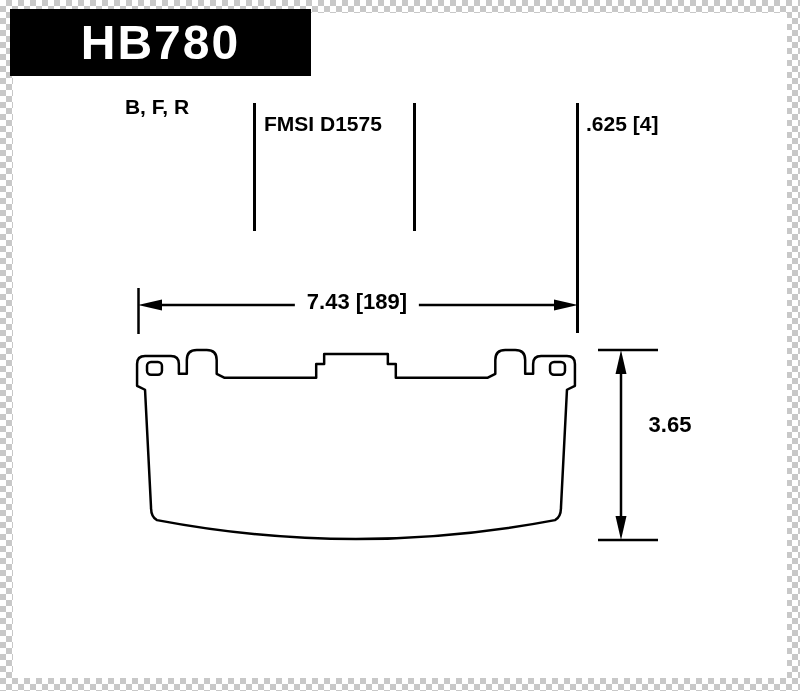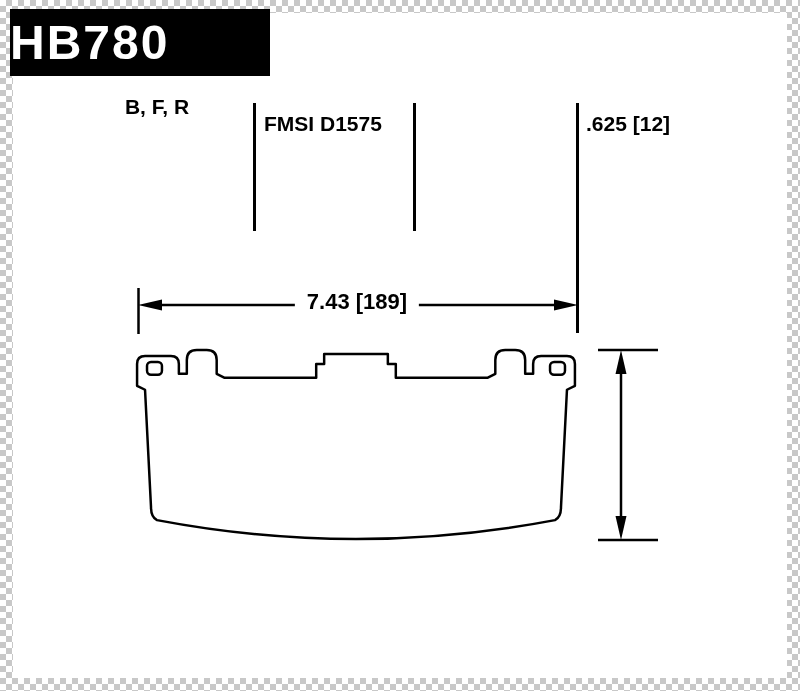--- a/index.html
+++ b/index.html
@@ -9,22 +9,22 @@
     background-color:#ffffff;
     background-image:
       linear-gradient(45deg,#c8c8c8 25%,transparent 25%,transparent 75%,#c8c8c8 75%),
       linear-gradient(45deg,#c8c8c8 25%,transparent 25%,transparent 75%,#c8c8c8 75%);
     background-size:12px 12px;
     background-position:0 0,6px 6px;
   }
   .sheet { position:absolute; inset:13px; background:#ffffff; }
 
   .part-box {
-    position:absolute; left:10px; top:9px; width:260px; height:67px;
-    background:#000; display:flex; align-items:center; 
+    position:absolute; left:10px; top:9px; width:301px; height:67px;
+    background:#000; display:flex; align-items:center; justify-content:center;
   }
   .part-box span { color:#fff; font-size:48px; letter-spacing:2px; }
 
   .hdr { position:absolute; font-size:21px; white-space:nowrap; }
   .hdr.codes     { left:62px;  top:95px; width:190px; text-align:center; }
   .hdr.fmsi      { left:264px; top:112px; }
   .hdr.thickness { left:586px; top:112px; }
 
   .vline { position:absolute; width:3px; background:#000; }
   .vline.l1 { left:253px; top:103px; height:128px; }
@@ -54,21 +54,21 @@
 
 <div class="canvas">
   <div class="sheet"></div>
 
   <div class="part-box">
     <span>HB780</span>
   </div>
 
   <div class="hdr codes">B, F, R</div>
   <div class="hdr fmsi">FMSI D1575</div>
-  <div class="hdr thickness">.625 [12]</div>
+  <div class="hdr thickness">.625 [4]</div>
   <div class="vline l1"></div>
   <div class="vline l2"></div>
   <div class="vline l3"></div>
 
   <svg class="dims" viewBox="0 0 800 691" aria-hidden="true">
 
     <line x1="138.5" y1="288" x2="138.5" y2="334"></line>
     <line x1="158" y1="305" x2="558" y2="305"></line>
     <polygon points="138,305 162,299.5 162,310.5"></polygon>
     <polygon points="578,305 554,299.5 554,310.5"></polygon>
@@ -89,15 +89,16 @@
       L 262 24 L 270 24 L 270 38 L 362 38 L 370 34 L 370 20 Q 370 10 380 10 L 390 10
       Q 400 10 400 20 L 400 34 L 408 34 L 408 24 Q 408 16 416 16 L 442 16
       Q 450 16 450 24 L 450 46 L 442 50 L 436 168 Q 436 178 430 181
       Q 330 200 230 200 Q 130 200 30 181 Q 24 178 24 168 L 18 50 L 10 46 L 10 24
       Q 10 16 18 16 Z"></path>
     <rect x="20" y="22" width="15" height="13" rx="4"></rect>
     <rect x="425" y="22" width="15" height="13" rx="4"></rect>
   </svg>
 
   <div class="dim-h">
+    <div>3.65</div>
   </div>
 
 </div>
 
 </body></html>

